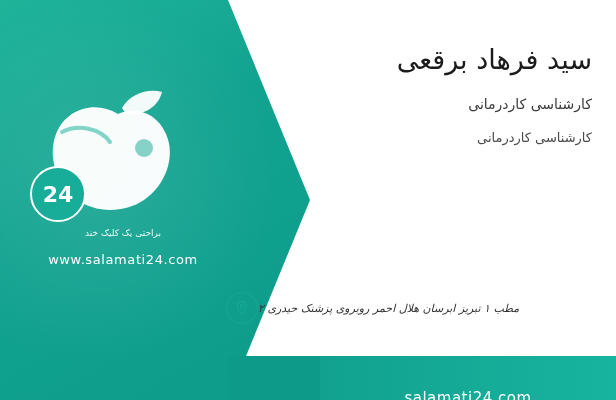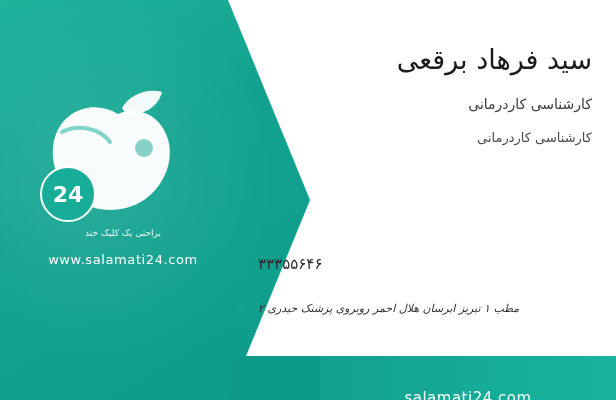--- a/index.html
+++ b/index.html
@@ -64,21 +64,21 @@
     position:absolute;
     left:0px;top:164px;
     width:210px;
     text-align:center;
     color:#ffffff;
     font-size:13px;
     letter-spacing:0.6px;
   }
   .badge24{
     position:absolute;
-    left:22px;top:78px;
+    left:12px;top:78px;
     width:52px;height:52px;
     border-radius:50%;
     background:#17ad98;
     border:2px solid #ffffff;
     color:#ffffff;
     font-size:22px;
     font-weight:bold;
     display:flex;align-items:center;justify-content:center;
   }
   
@@ -180,28 +180,20 @@
     </div>
     <div class="badge24">24</div>
     <div class="logo-sub">براحتی یک کلیک خند</div>
     <div class="logo-url">www.salamati24.com</div>
   </div>
 
   <div class="title">سید فرهاد برقعی</div>
   <div class="subtitle1">کارشناسی  کاردرمانی</div>
   <div class="subtitle2">کارشناسی کاردرمانی</div>
 
-  <div class="contact-row row-phone">
-    <span class="ci">
-      <svg width="16" height="16" viewBox="0 0 24 24">
-        <path d="M6.6 3.5 L9.2 3.5 L10.8 8 L8.7 9.6 C9.8 12.1 11.9 14.2 14.4 15.3 L16 13.2 L20.5 14.8 L20.5 17.4 C20.5 19 19.2 20.3 17.6 20.2 C10.2 19.6 4.4 13.8 3.8 6.4 C3.7 4.8 5 3.5 6.6 3.5 Z" fill="none" stroke="#16a894" stroke-width="1.8" stroke-linejoin="round"></path>
-      </svg>
-    </span>
-    <span class="ctext">۳۳۳۵۵۶۴۶</span>
-  </div>
 
   <div class="contact-row row-addr">
     <span class="ci">
       <svg width="16" height="16" viewBox="0 0 24 24">
         <path d="M12 2.5 C 8.3 2.5 5.3 5.5 5.3 9.2 C 5.3 14.2 12 21.5 12 21.5 C 12 21.5 18.7 14.2 18.7 9.2 C 18.7 5.5 15.7 2.5 12 2.5 Z" fill="none" stroke="#16a894" stroke-width="1.8"></path>
         <circle cx="12" cy="9.2" r="2.6" fill="none" stroke="#16a894" stroke-width="1.8"></circle>
       </svg>
     </span>
     <span class="ctext addr">مطب ۱ تبریز ابرسان هلال احمر روبروی پزشنک حیدری ۲</span>
   </div>

